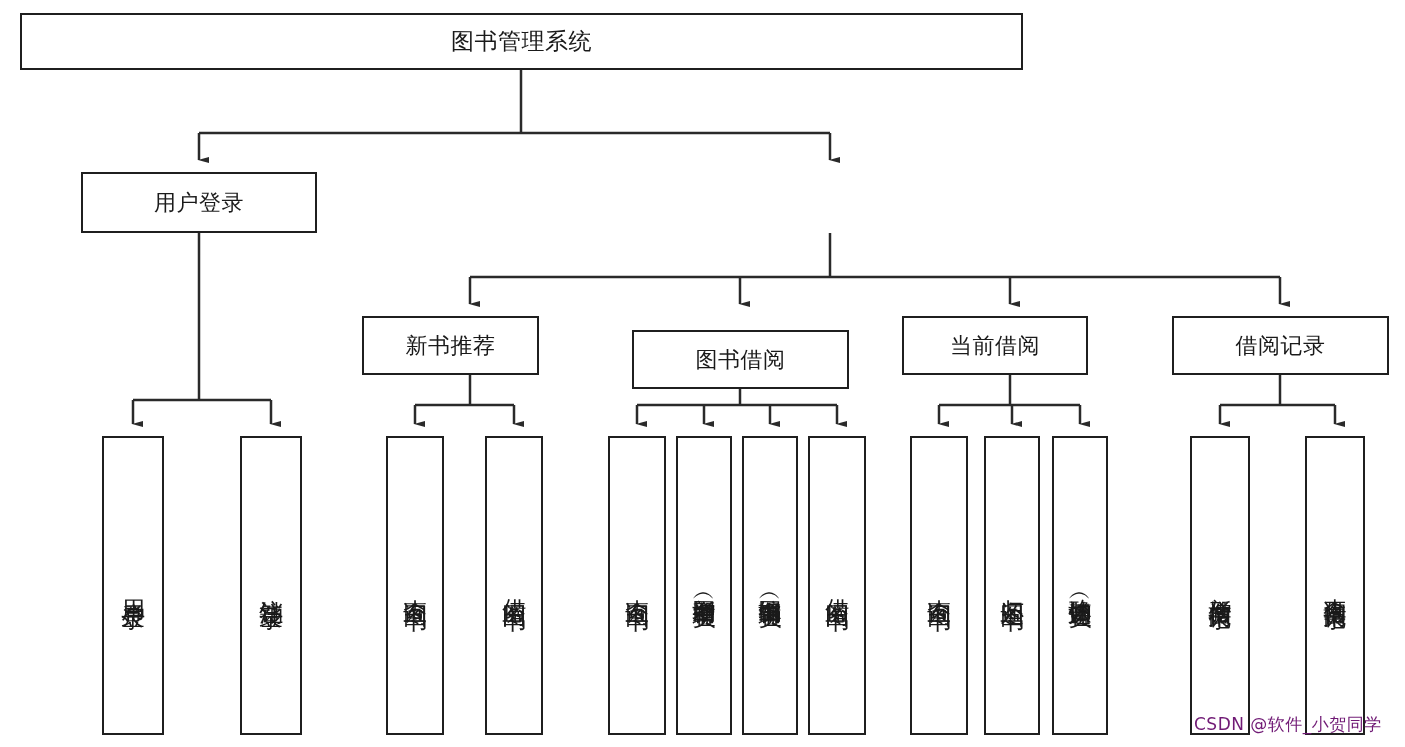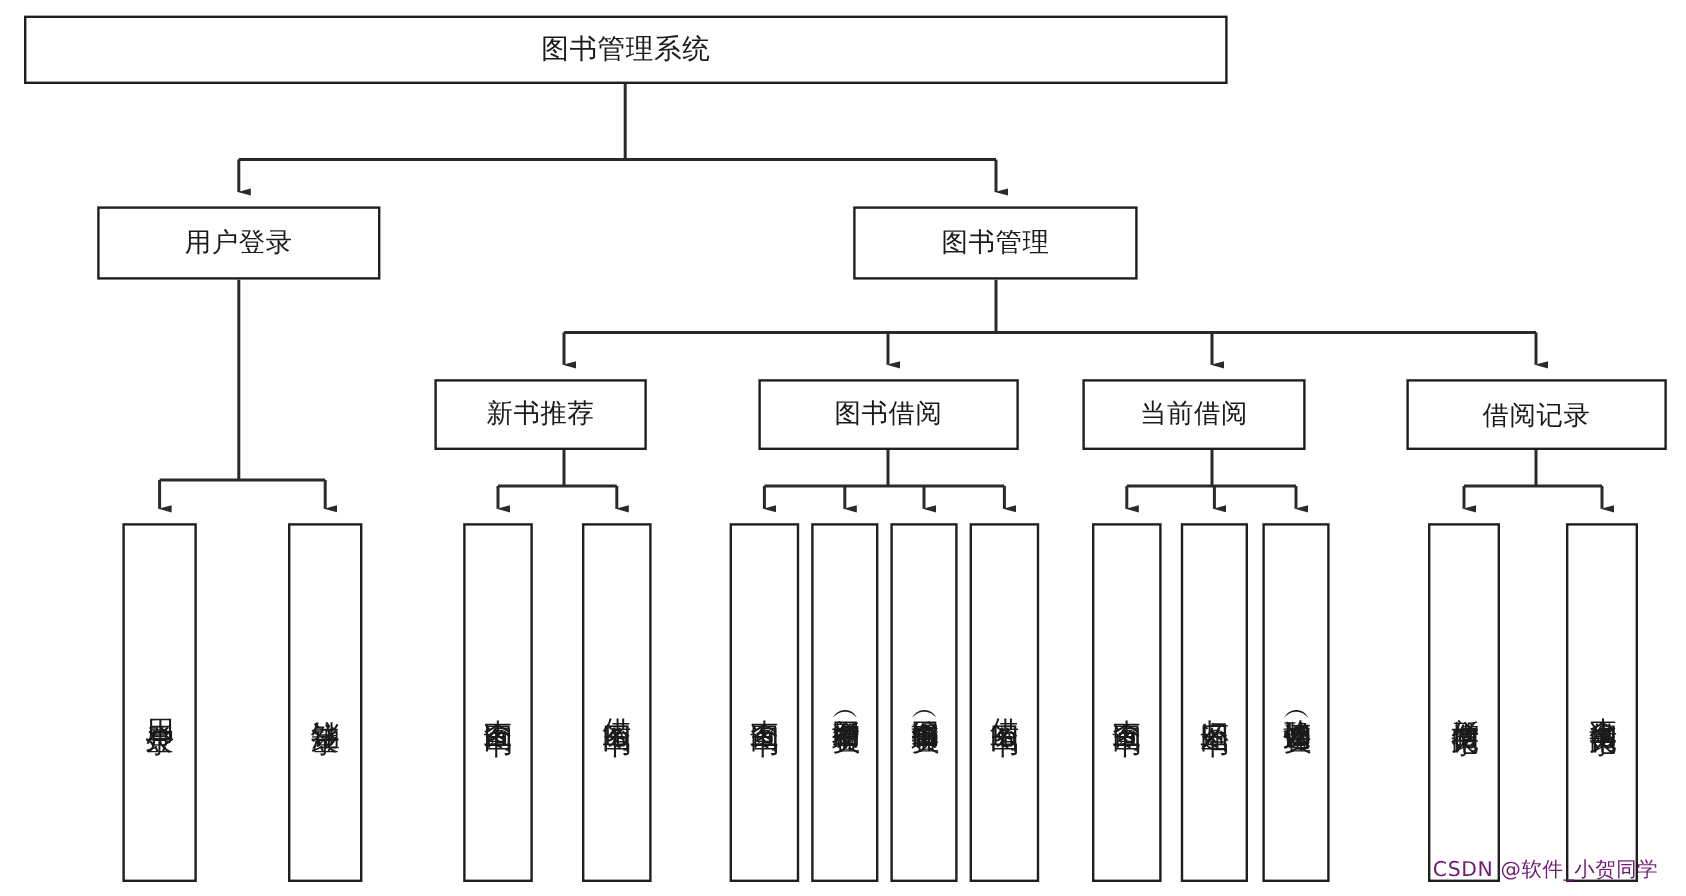--- a/index.html
+++ b/index.html
@@ -120,28 +120,25 @@
     </g>
   </svg>
 
   <div class="node horiz root" style="left:20px; top:13px; width:1003px; height:57px;">
     <span class="label">图书管理系统</span>
   </div>
 
   <div class="node horiz" style="left:81px; top:172px; width:236px; height:61px;">
     <span class="label">用户登录</span>
   </div>
-  <div class="node horiz" style="left:711px; top:172px; width:237px; height:61px;">
-    <span class="label">图书管理</span>
-  </div>
 
   <div class="node horiz" style="left:362px; top:316px; width:177px; height:59px;">
     <span class="label">新书推荐</span>
   </div>
-  <div class="node horiz" style="left:632px; top:316px; width:217px; height:59px;">
+  <div class="node horiz" style="left:632px; top:330px; width:217px; height:59px;">
     <span class="label">图书借阅</span>
   </div>
   <div class="node horiz" style="left:902px; top:316px; width:186px; height:59px;">
     <span class="label">当前借阅</span>
   </div>
   <div class="node horiz" style="left:1172px; top:316px; width:217px; height:59px;font-family:Liberation Serif, serif;">
     <span class="label">借阅记录</span>
   </div>
 
   <div class="node vert" style="left:102px; top:436px; width:62px; height:299px;">

